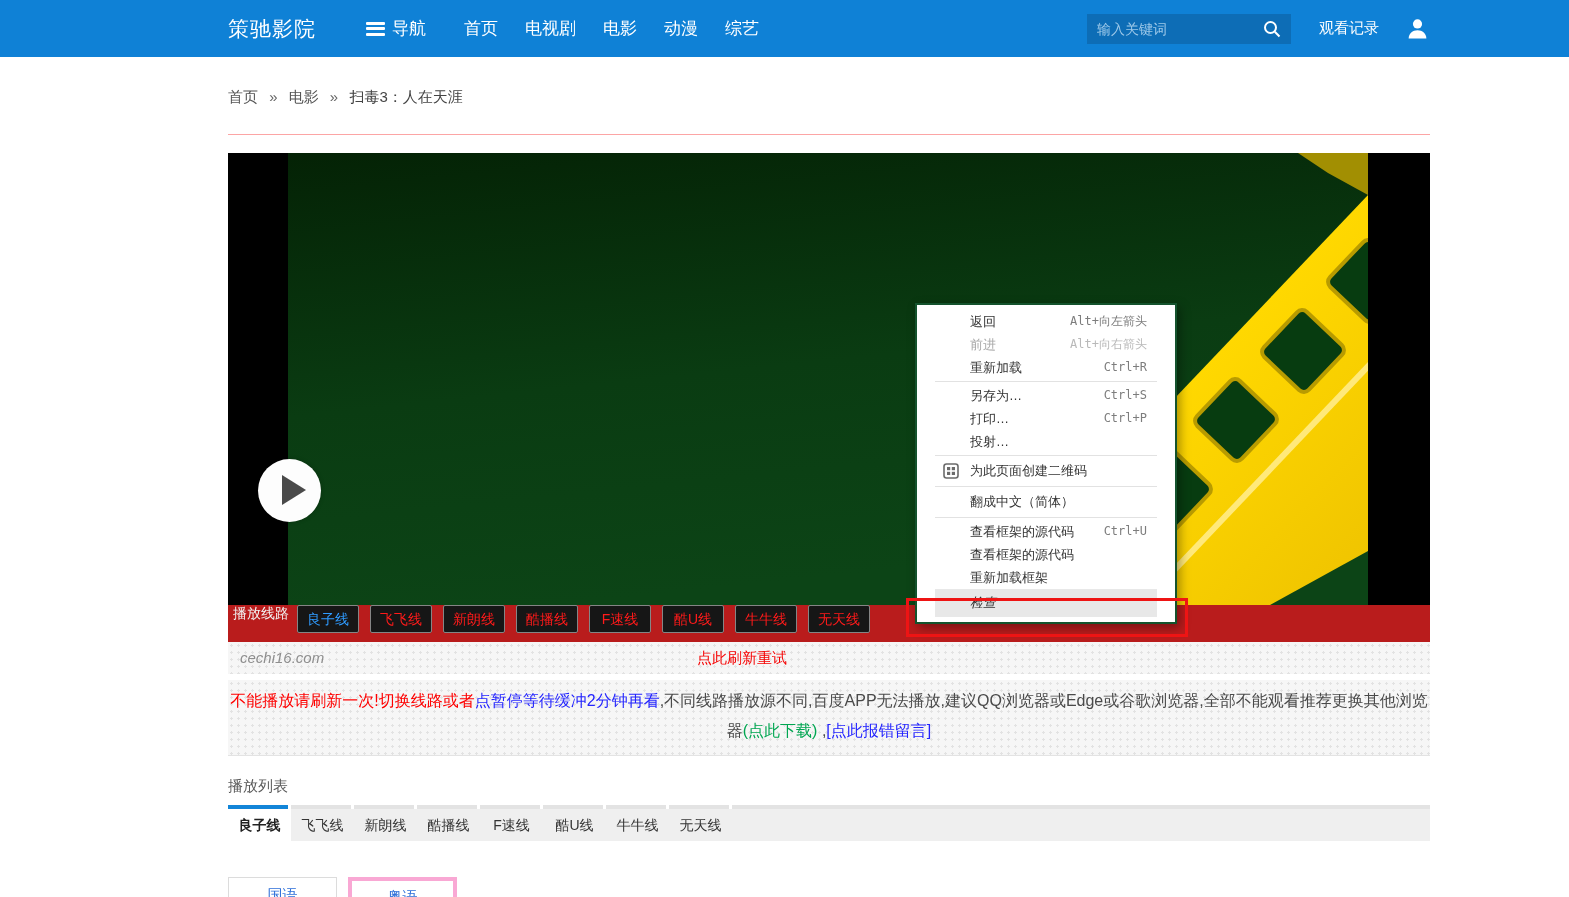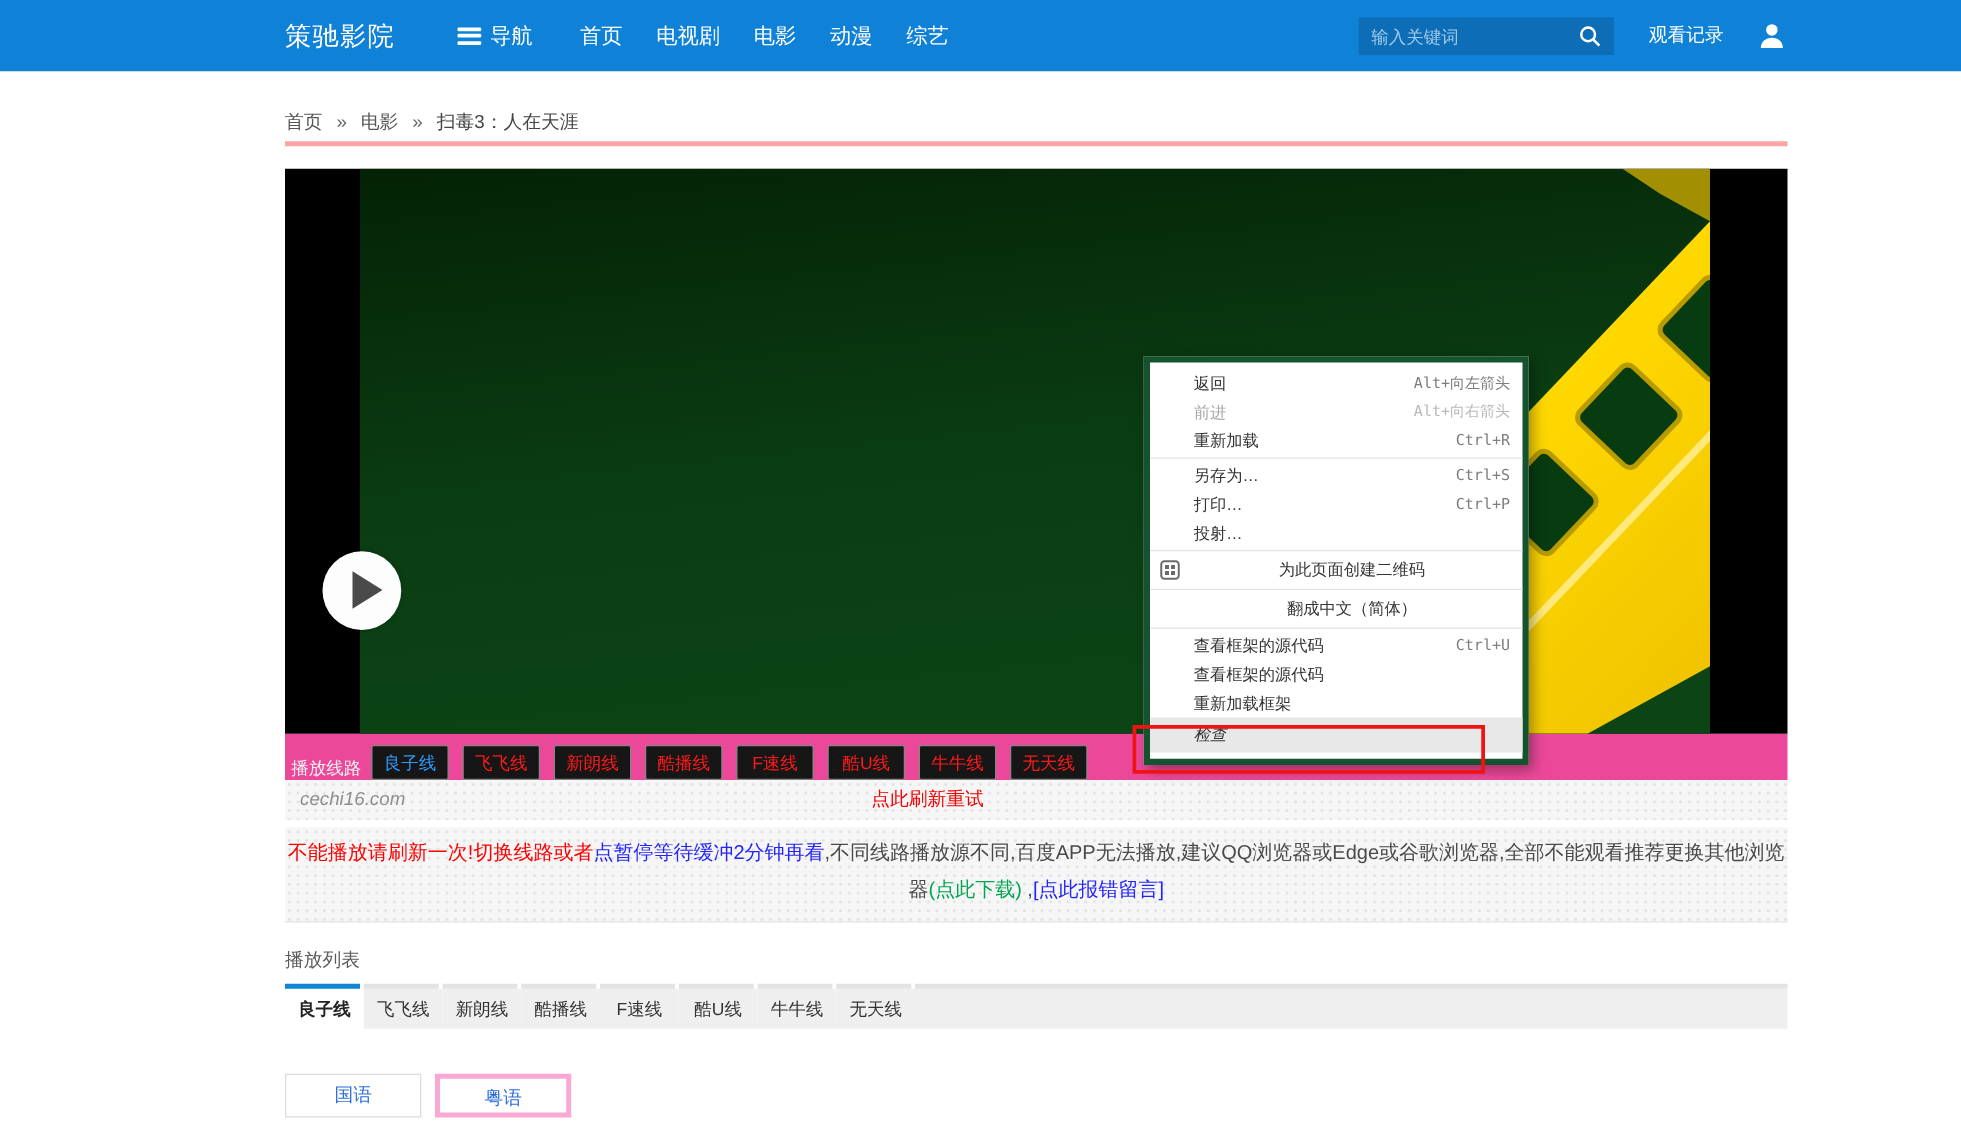--- a/index.html
+++ b/index.html
@@ -19,47 +19,47 @@
   .main-nav .nav-item { cursor: pointer; }
   .search-box { margin-left: auto; width: 204px; height: 30px; background: #0d6db6; display: flex; align-items: center; padding: 0 8px 0 10px; }
   .search-box input { flex: 1; background: transparent; border: 0; outline: none; color: #d7ecfb; font-size: 14px; font-family: "Liberation Sans", sans-serif; width: 150px; }
   .search-box input::placeholder { color: #9ec9e9; }
   .search-btn { width: 22px; height: 22px; cursor: pointer; display: flex; align-items: center; justify-content: center; }
   .watch-history { color: #ffffff; font-size: 15px; margin-left: 28px; cursor: pointer; }
   .user-btn { margin-left: 26px; cursor: pointer; display: flex; align-items: center; }
 
   
   .breadcrumb-wrap { padding-top: 31px; }
-  .breadcrumb { padding-bottom: 6px; border-bottom: 4px solid #fca5a5; font-size: 15px; color: #555; }
+  .breadcrumb { padding-bottom: 27px; border-bottom: 1px solid #fca5a5; font-size: 15px; color: #555; }
   .breadcrumb .crumb { color: #555; cursor: pointer; }
   .breadcrumb .sep { color: #666; margin: 0 7px; }
   .breadcrumb .current { color: #444; }
 
   
   .player { position: relative; width: 1202px; height: 452px; background: #000; margin-top: 18px; }
   .player-image { position: absolute; left: 60px; top: 0; width: 1080px; height: 452px; }
   .play-button { position: absolute; left: 30px; top: 306px; width: 63px; height: 63px; border-radius: 50%; background: #fdfdfd; cursor: pointer; z-index: 3; box-shadow: 0 0 4px rgba(0,0,0,.25); }
   .play-button .tri { position: absolute; left: 24px; top: 16px; width: 0; height: 0; border-left: 24px solid #4a4a4a; border-top: 15px solid transparent; border-bottom: 15px solid transparent; }
 
   
-  .context-menu { position: absolute; left: 687px; top: 150px; width: 308px; background: #fff; border: 5px solid #14532d; box-shadow: 3px 4px 10px rgba(0,0,0,.35); padding: 3px 0; z-index: 5; }
+  .context-menu { position: absolute; left: 687px; top: 150px; width: 262px; background: #fff; border: 2px solid #14532d; box-shadow: 3px 4px 10px rgba(0,0,0,.35); padding: 3px 18px; z-index: 5; }
   .cm-group { padding: 2px 0; }
   .cm-group + .cm-group { border-top: 1px solid #e2e2e2; }
   .cm-item { position: relative; height: 23px; line-height: 23px; display: flex; align-items: center; padding: 0 10px 0 35px; font-size: 13px; color: #333; cursor: pointer; }
   .cm-item .cm-label { flex: 1; white-space: nowrap; }
   .cm-item .cm-shortcut { font-family: "DejaVu Sans Mono", monospace; font-size: 12px; color: #7d7d7d; white-space: nowrap; }
   .cm-item.disabled .cm-label { color: #a8a8a8; }
   .cm-item.disabled .cm-shortcut { color: #b9b9b9; }
-  .cm-item.tall { height: 26px; line-height: 26px; text-align: center; }
+  .cm-item.tall { height: 26px; line-height: 26px; }
   .cm-item.hl { background: #e8e8e8; height: 28px; line-height: 28px; font-style: italic; }
   .cm-icon { position: absolute; left: 8px; top: 4px; }
   .annotation-box { position: absolute; left: 678px; top: 445px; width: 282px; height: 39px; border: 3px solid #ee1414; z-index: 6; pointer-events: none; }
 
   
-  .line-bar { width: 1202px; height: 37px; background: #ec4899; display: flex; align-items: flex-end; padding-left: 5px; }
+  .line-bar { width: 1202px; height: 37px; background: #b91c1c; display: flex; align-items: flex-start; padding-left: 5px; }
   .line-bar .bar-label { color: #f2f2f2; font-size: 14px; margin-right: 8px; }
   .line-btn { width: 62px; height: 28px; line-height: 26px; text-align: center; border: 1px solid #858585; background: #161616; color: #ff1a1a; font-size: 14px; margin-right: 11px; cursor: pointer; border-radius: 2px; }
   .line-btn.active { color: #2f9bff; }
 
   
   .dotted-bg { background-color: #f6f6f6; background-image: radial-gradient(#e2e2e2 1px, rgba(0,0,0,0) 1.2px); background-size: 7px 7px; }
   .notice-bar { position: relative; width: 1202px; height: 32px; line-height: 32px; margin-bottom: 6px; font-size: 15px; }
   .notice-bar .watermark { color: #8e8e8e; margin-left: 12px; font-style: italic; }
   .notice-bar .retry { position: absolute; left: 469px; top: 0; color: #f50000; cursor: pointer; }
   .warning { width: 1202px; padding: 6px 0 9px; text-align: center; font-size: 16px; line-height: 30px; border-bottom: 1px solid #e3e3e3; }

